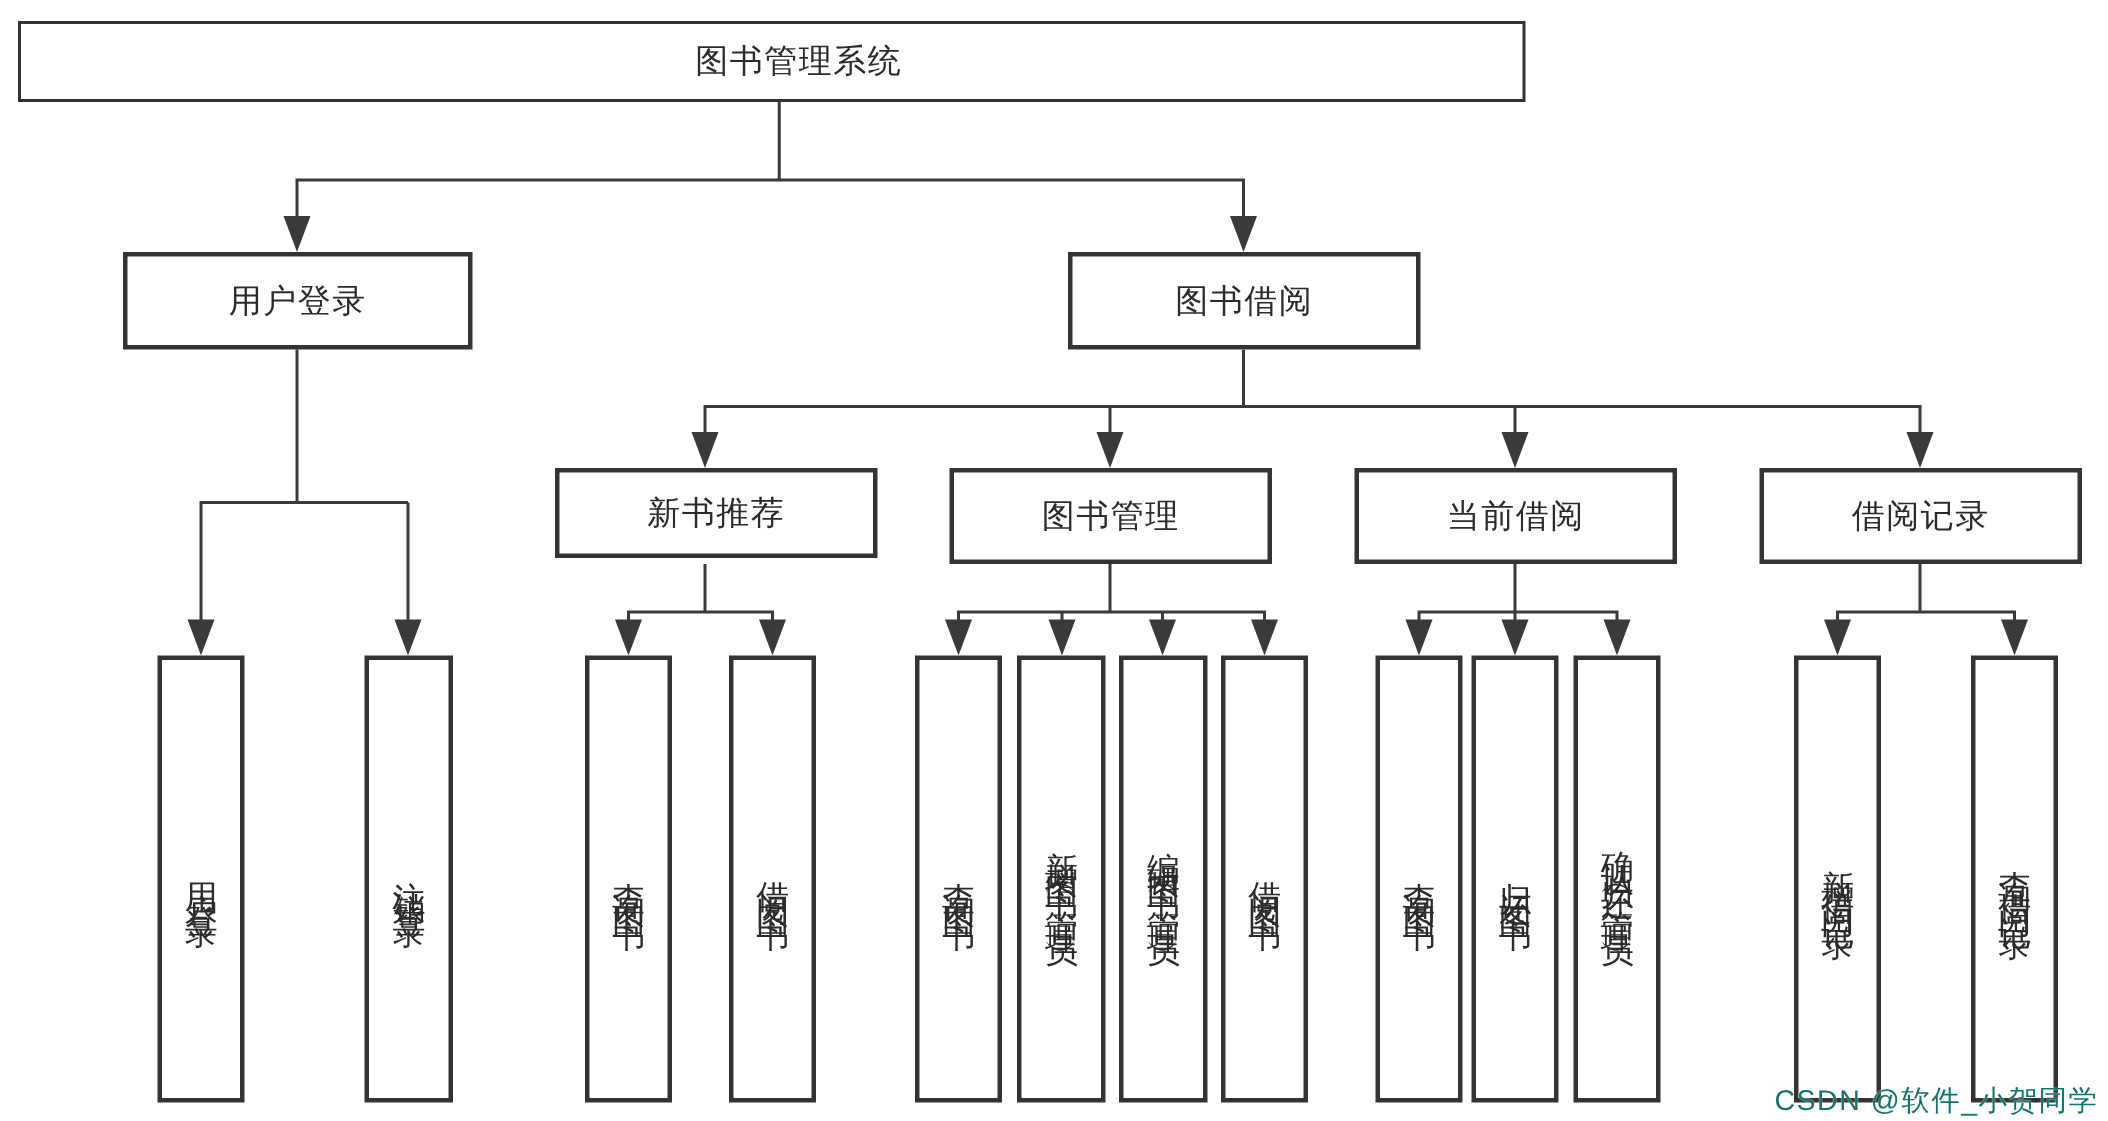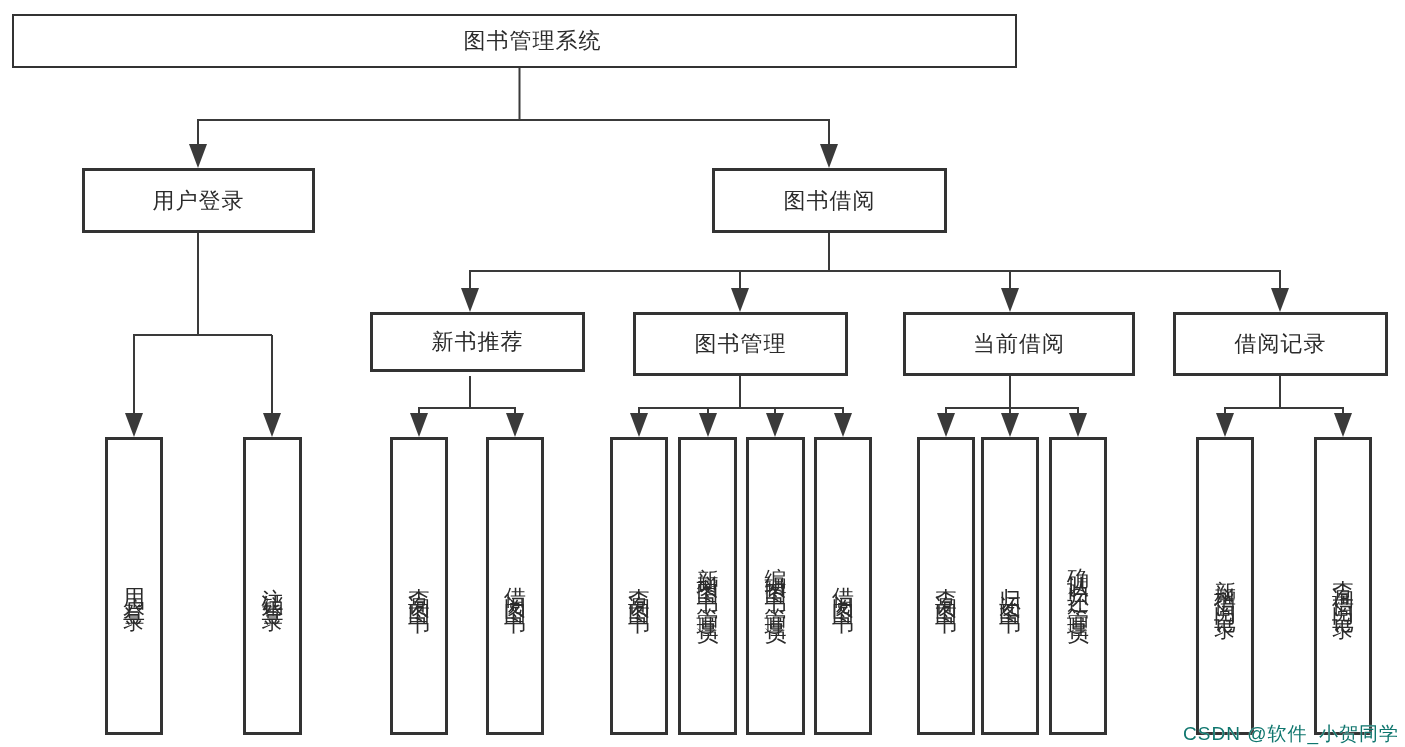--- a/index.html
+++ b/index.html
@@ -11,21 +11,21 @@
   .box {
     position:absolute; box-sizing:border-box; background:#ffffff;
     border:3px solid #333333; display:flex; align-items:center; justify-content:center;
     font-size:22px; color:#2b2b2b; letter-spacing:1px; white-space:nowrap;
   }
   #n-root   { left:12px;  top:14px;  width:1005px; height:54px; border-width:2px;padding-left:36px; }
   #n-user   { left:82px;  top:168px; width:233px;  height:65px; }
   #n-mgmt   { left:712px; top:168px; width:235px;  height:65px; }
   #n-newbook{ left:370px; top:312px; width:215px;  height:60px; }
   #n-borrow { left:633px; top:312px; width:215px;  height:64px; }
-  #n-current{ left:903px; top:312px; width:232px;  height:64px; }
+  #n-current{ left:903px; top:312px; width:215px;  height:64px; }
   #n-record { left:1173px;top:312px; width:215px;  height:64px; }
   .leaf {
     position:absolute; top:437px; width:58px; height:298px; box-sizing:border-box;
     background:#ffffff; border:3px solid #333333;
     display:flex; align-items:center; justify-content:center;
   }
   .leaf span {
     writing-mode:vertical-lr; text-orientation:mixed;
     font-size:22px; letter-spacing:8px; line-height:1.1; color:#2b2b2b;
   }

